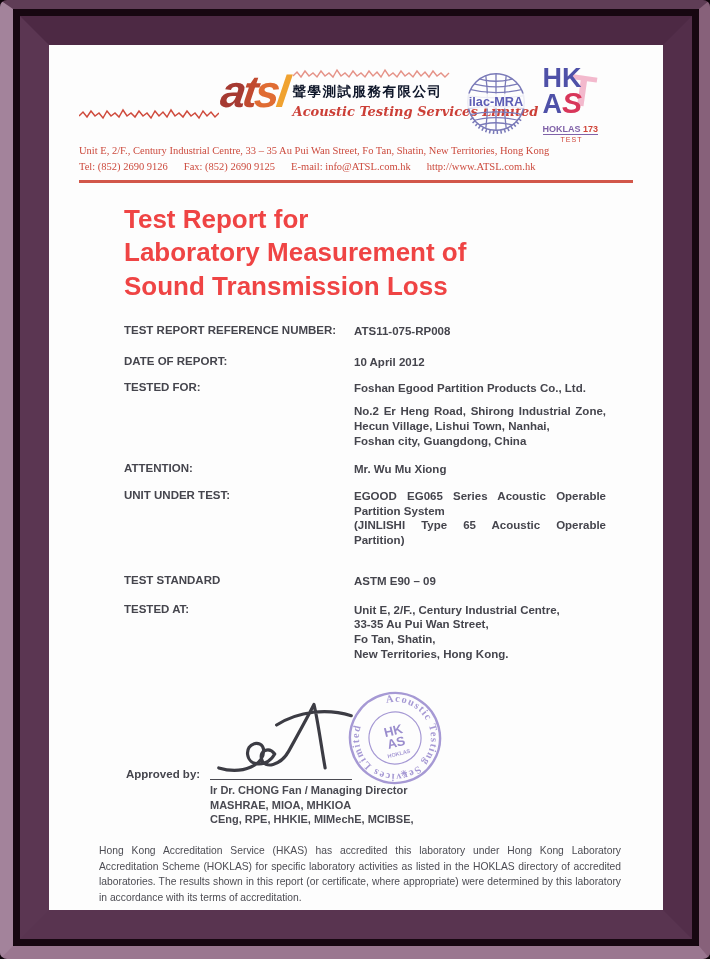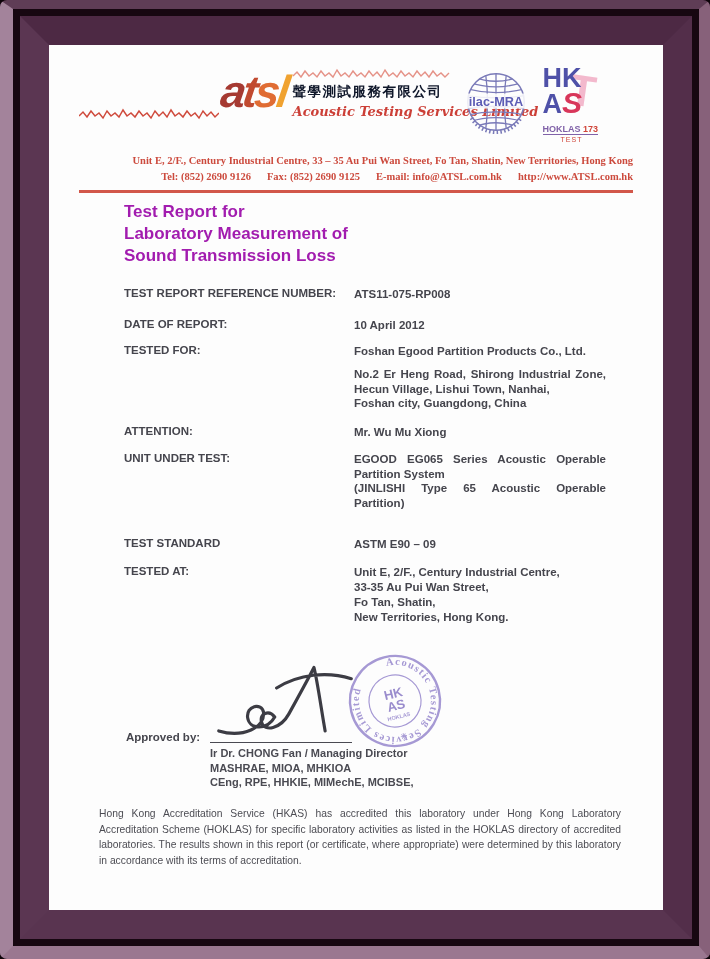--- a/index.html
+++ b/index.html
@@ -33,27 +33,27 @@
                   font-size:27px; letter-spacing:0; width:60px; }
   .hkas-j { position:absolute; left:26px; top:2px; color:#f3b9cd; font-size:44px;
             font-weight:bold; transform:rotate(8deg); z-index:0; line-height:1; }
   .hkas-hk, .hkas-a { position:relative; z-index:1; }
   .hkas-s { position:relative; z-index:2; color:#d8365a; font-style:italic; font-size:30px; }
   .hoklas { margin-top:8px; font-size:9px; font-weight:bold; color:#8062a8;
             border-bottom:1px solid #8062a8; display:inline-block; white-space:nowrap; }
   .hoklas b { color:#d0453a; }
   .hkas-test { font-size:7px; color:#d0453a; margin-left:18px; letter-spacing:1px; }
 
-  .addr-block { margin-top:16px; font-family:"Liberation Serif", serif; font-weight:bold;
-                color:#cc4a3d; font-size:10.5px; line-height:1.55;text-align:right; }
+  .addr-block { margin-top:6px; font-family:"Liberation Serif", serif; font-weight:normal;
+                color:#cc4a3d; font-size:10.5px; line-height:1.55; }
   .red-rule { height:3px; background:#d2574a; margin-top:4px; }
 
   
   .main { margin-left:45px; margin-right:10px; color:#45454d; }
-  .title { margin-top:8px; font-size:17px; font-weight:bold; color:#a21caf; line-height:1.3; }
+  .title { margin-top:20px; font-size:26px; font-weight:bold; color:#ef4444; line-height:1.3; }
 
   .fields { margin-top:20px; font-size:11.5px; font-weight:bold; }
   .frow { display:flex; align-items:flex-start; }
   .flabel { width:230px; flex-shrink:0; }
   .fvalue { width:252px; line-height:1.28; }
   .jline { text-align:justify; text-align-last:justify; }
   .mb16{margin-bottom:16px}.mb12{margin-bottom:12px}.mb14{margin-bottom:14px}
   .mb26{margin-bottom:26px}
   .gap8{height:8px}
 

